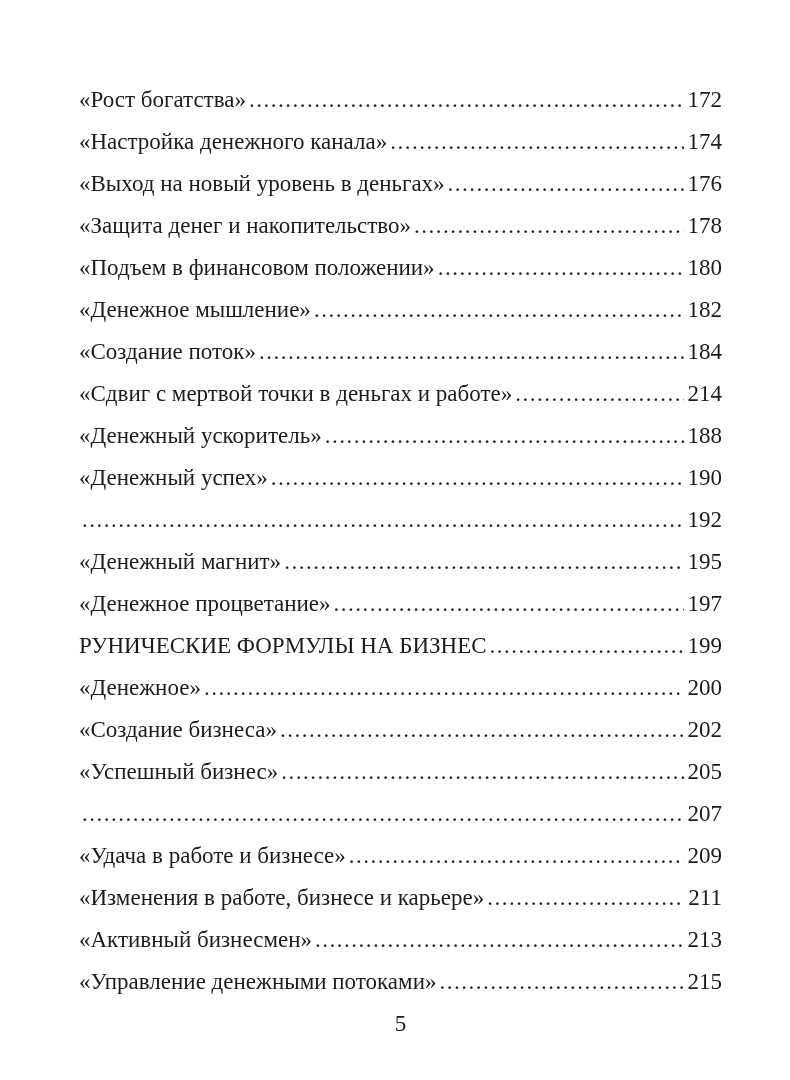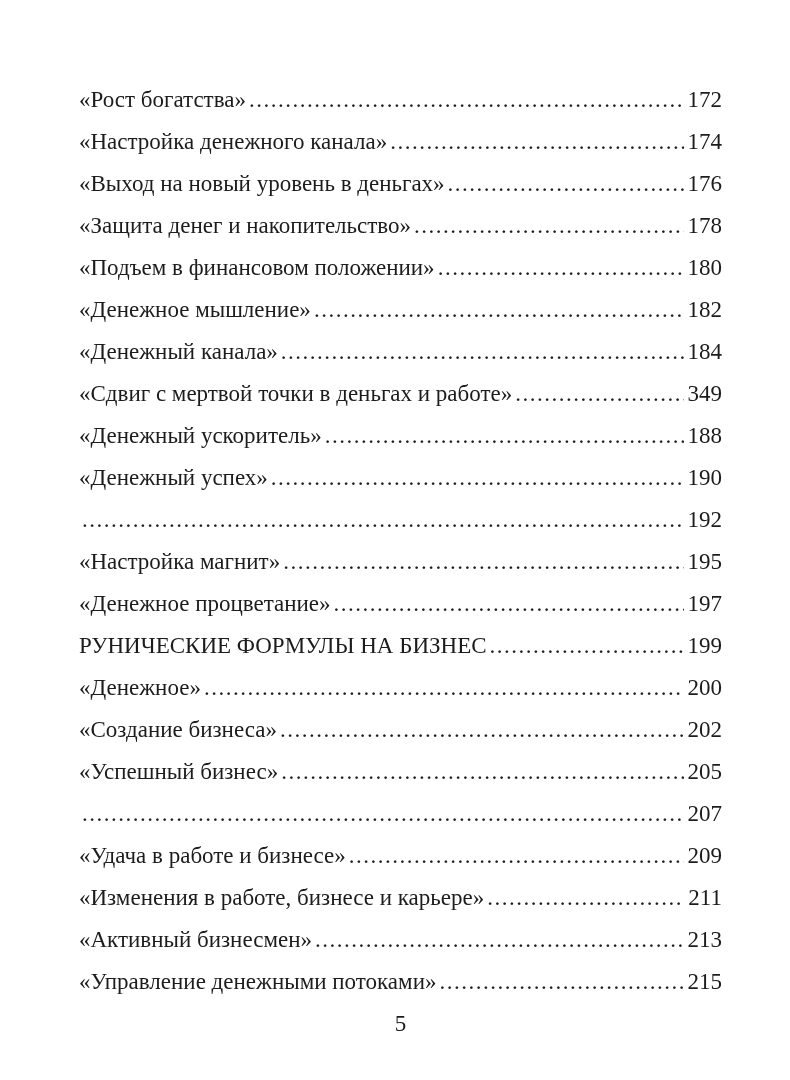--- a/index.html
+++ b/index.html
@@ -79,45 +79,45 @@
     <span class="toc-title">«Подъем в финансовом положении»</span>
     <span class="toc-dots"></span>
     <span class="toc-page">180</span>
   </div>
       <div class="toc-row">
     <span class="toc-title">«Денежное мышление»</span>
     <span class="toc-dots"></span>
     <span class="toc-page">182</span>
   </div>
       <div class="toc-row">
-    <span class="toc-title">«Денежный канала»</span>
+    <span class="toc-title">«Создание поток»</span>
     <span class="toc-dots"></span>
     <span class="toc-page">184</span>
   </div>
       <div class="toc-row">
     <span class="toc-title">«Сдвиг с мертвой точки в деньгах и работе»</span>
     <span class="toc-dots"></span>
-    <span class="toc-page">349</span>
+    <span class="toc-page">214</span>
   </div>
       <div class="toc-row">
     <span class="toc-title">«Денежный ускоритель»</span>
     <span class="toc-dots"></span>
     <span class="toc-page">188</span>
   </div>
       <div class="toc-row">
     <span class="toc-title">«Денежный успех»</span>
     <span class="toc-dots"></span>
     <span class="toc-page">190</span>
   </div>
       <div class="toc-row">
     <span class="toc-dots"></span>
     <span class="toc-page">192</span>
   </div>
       <div class="toc-row">
-    <span class="toc-title">«Настройка магнит»</span>
+    <span class="toc-title">«Денежный магнит»</span>
     <span class="toc-dots"></span>
     <span class="toc-page">195</span>
   </div>
       <div class="toc-row">
     <span class="toc-title">«Денежное процветание»</span>
     <span class="toc-dots"></span>
     <span class="toc-page">197</span>
   </div>
       <div class="toc-row section">
     <span class="toc-title">РУНИЧЕСКИЕ ФОРМУЛЫ НА БИЗНЕС</span>

